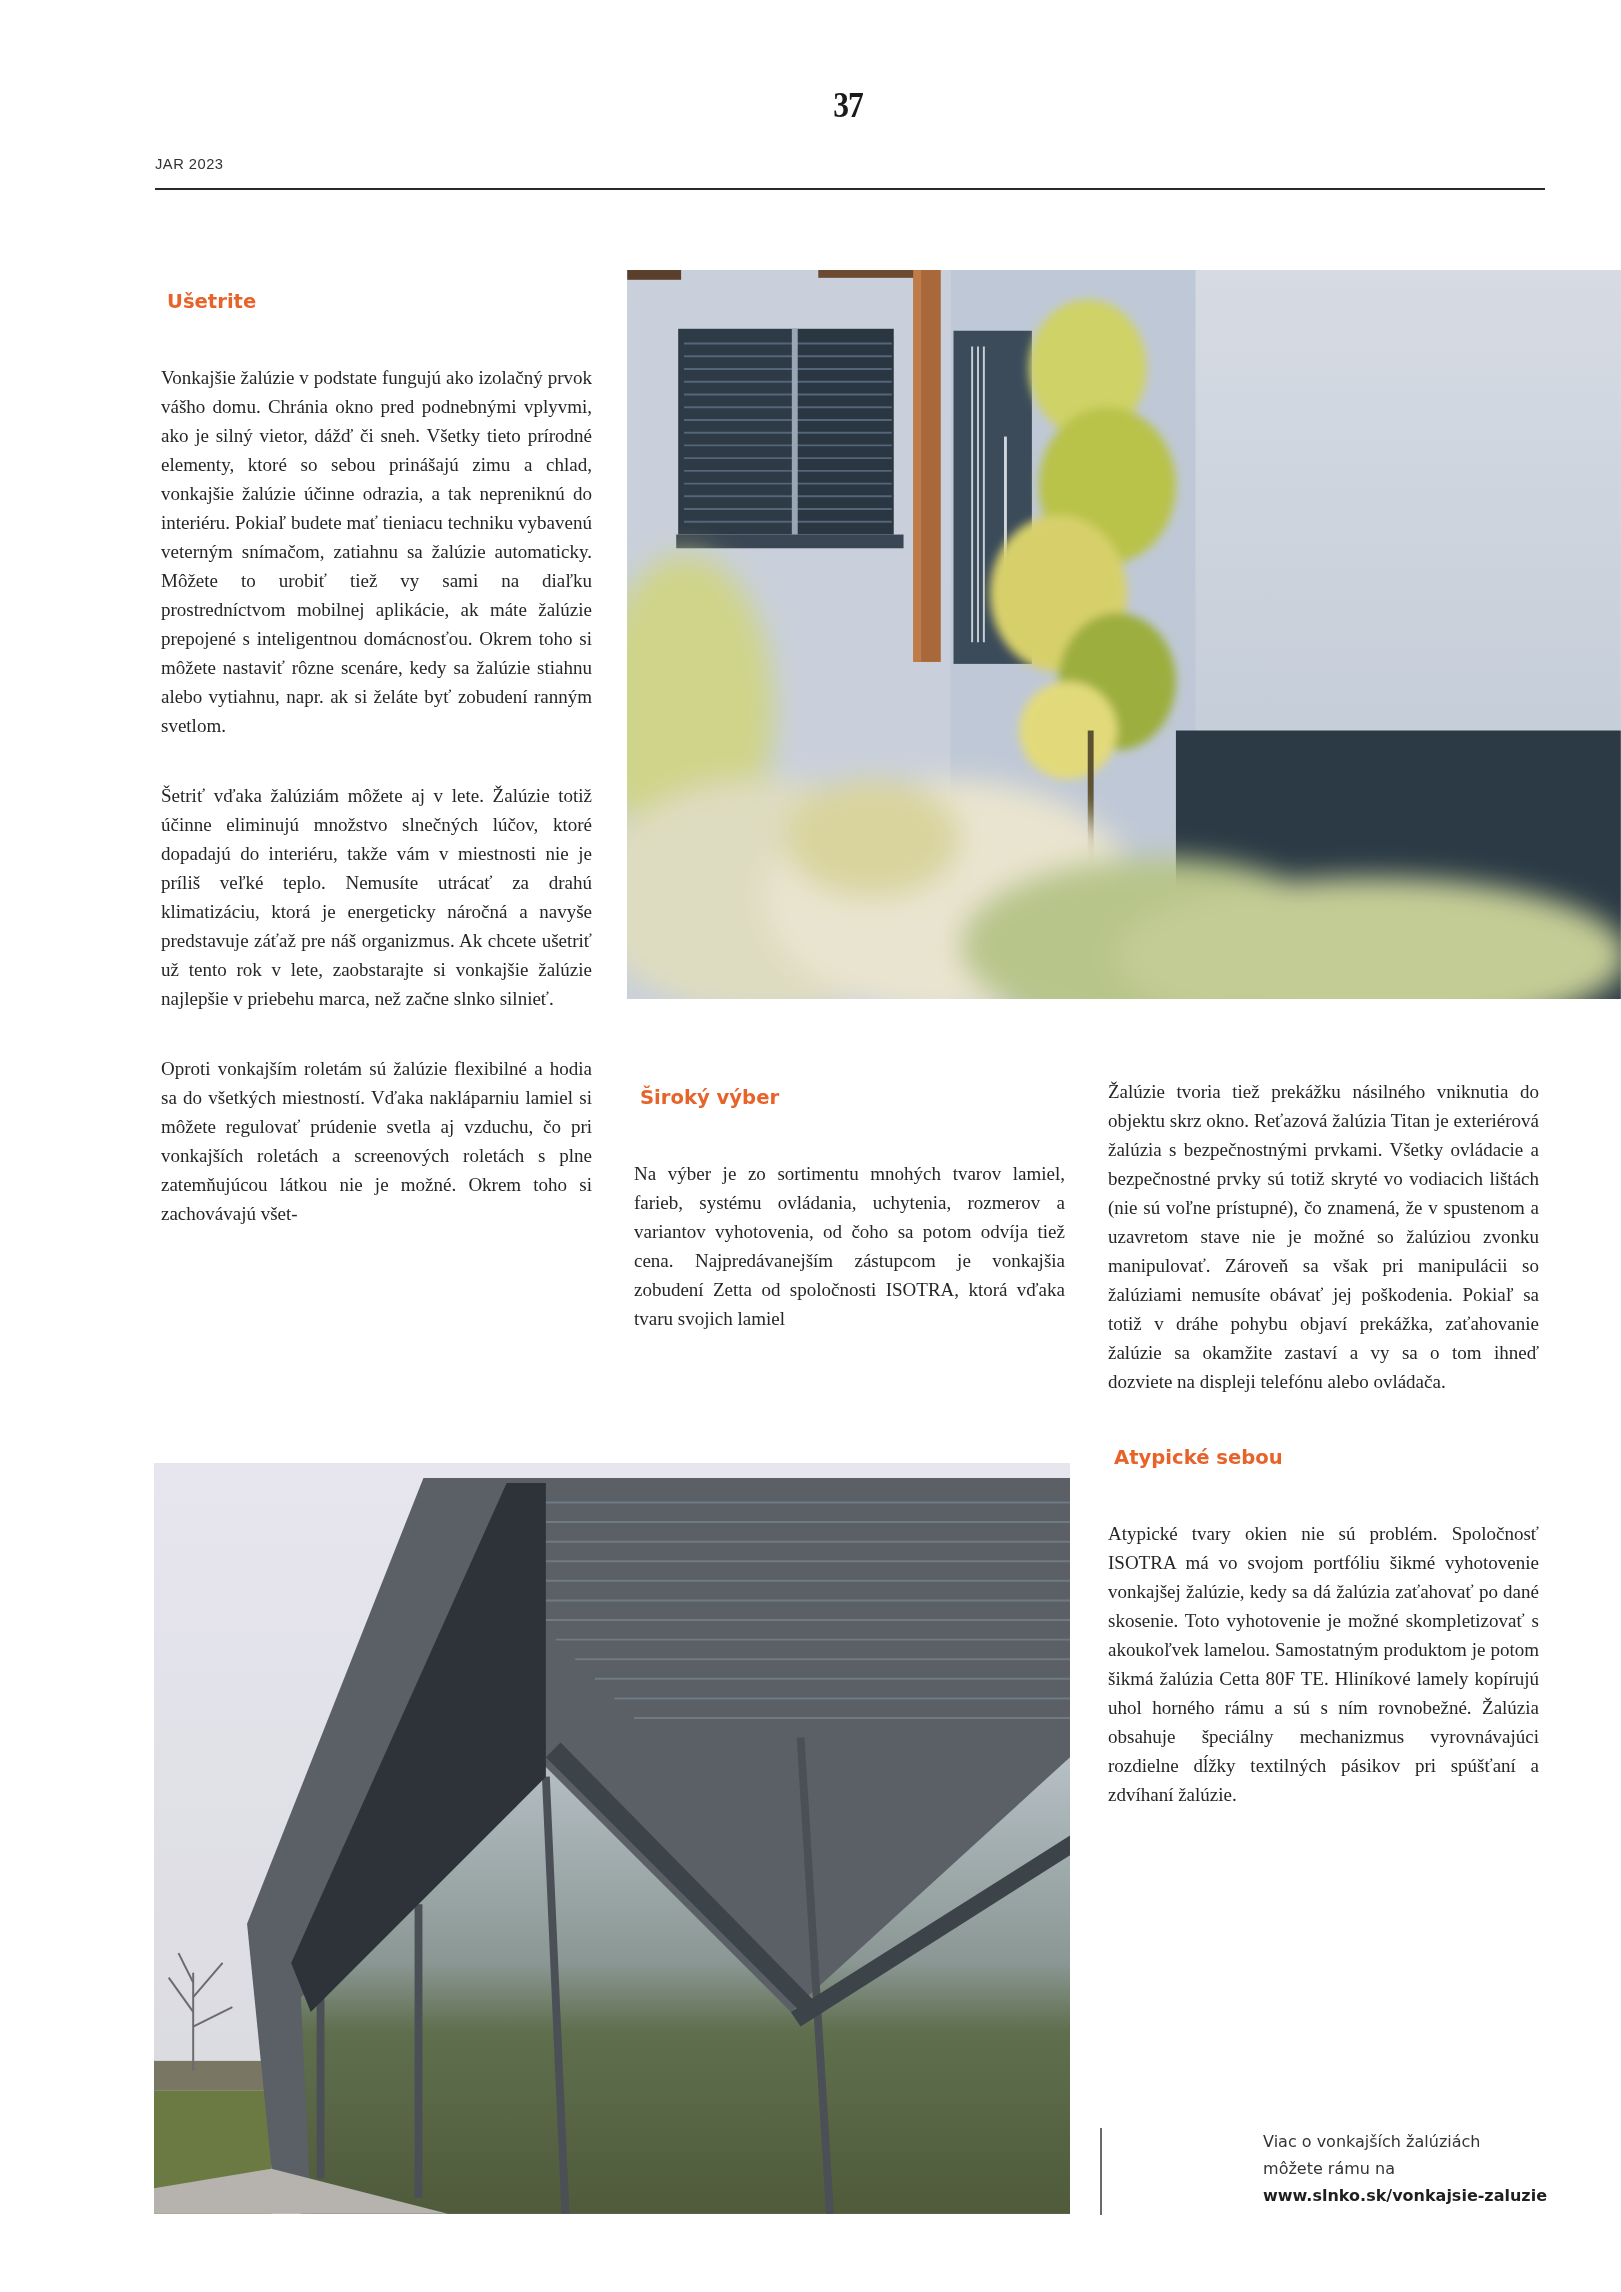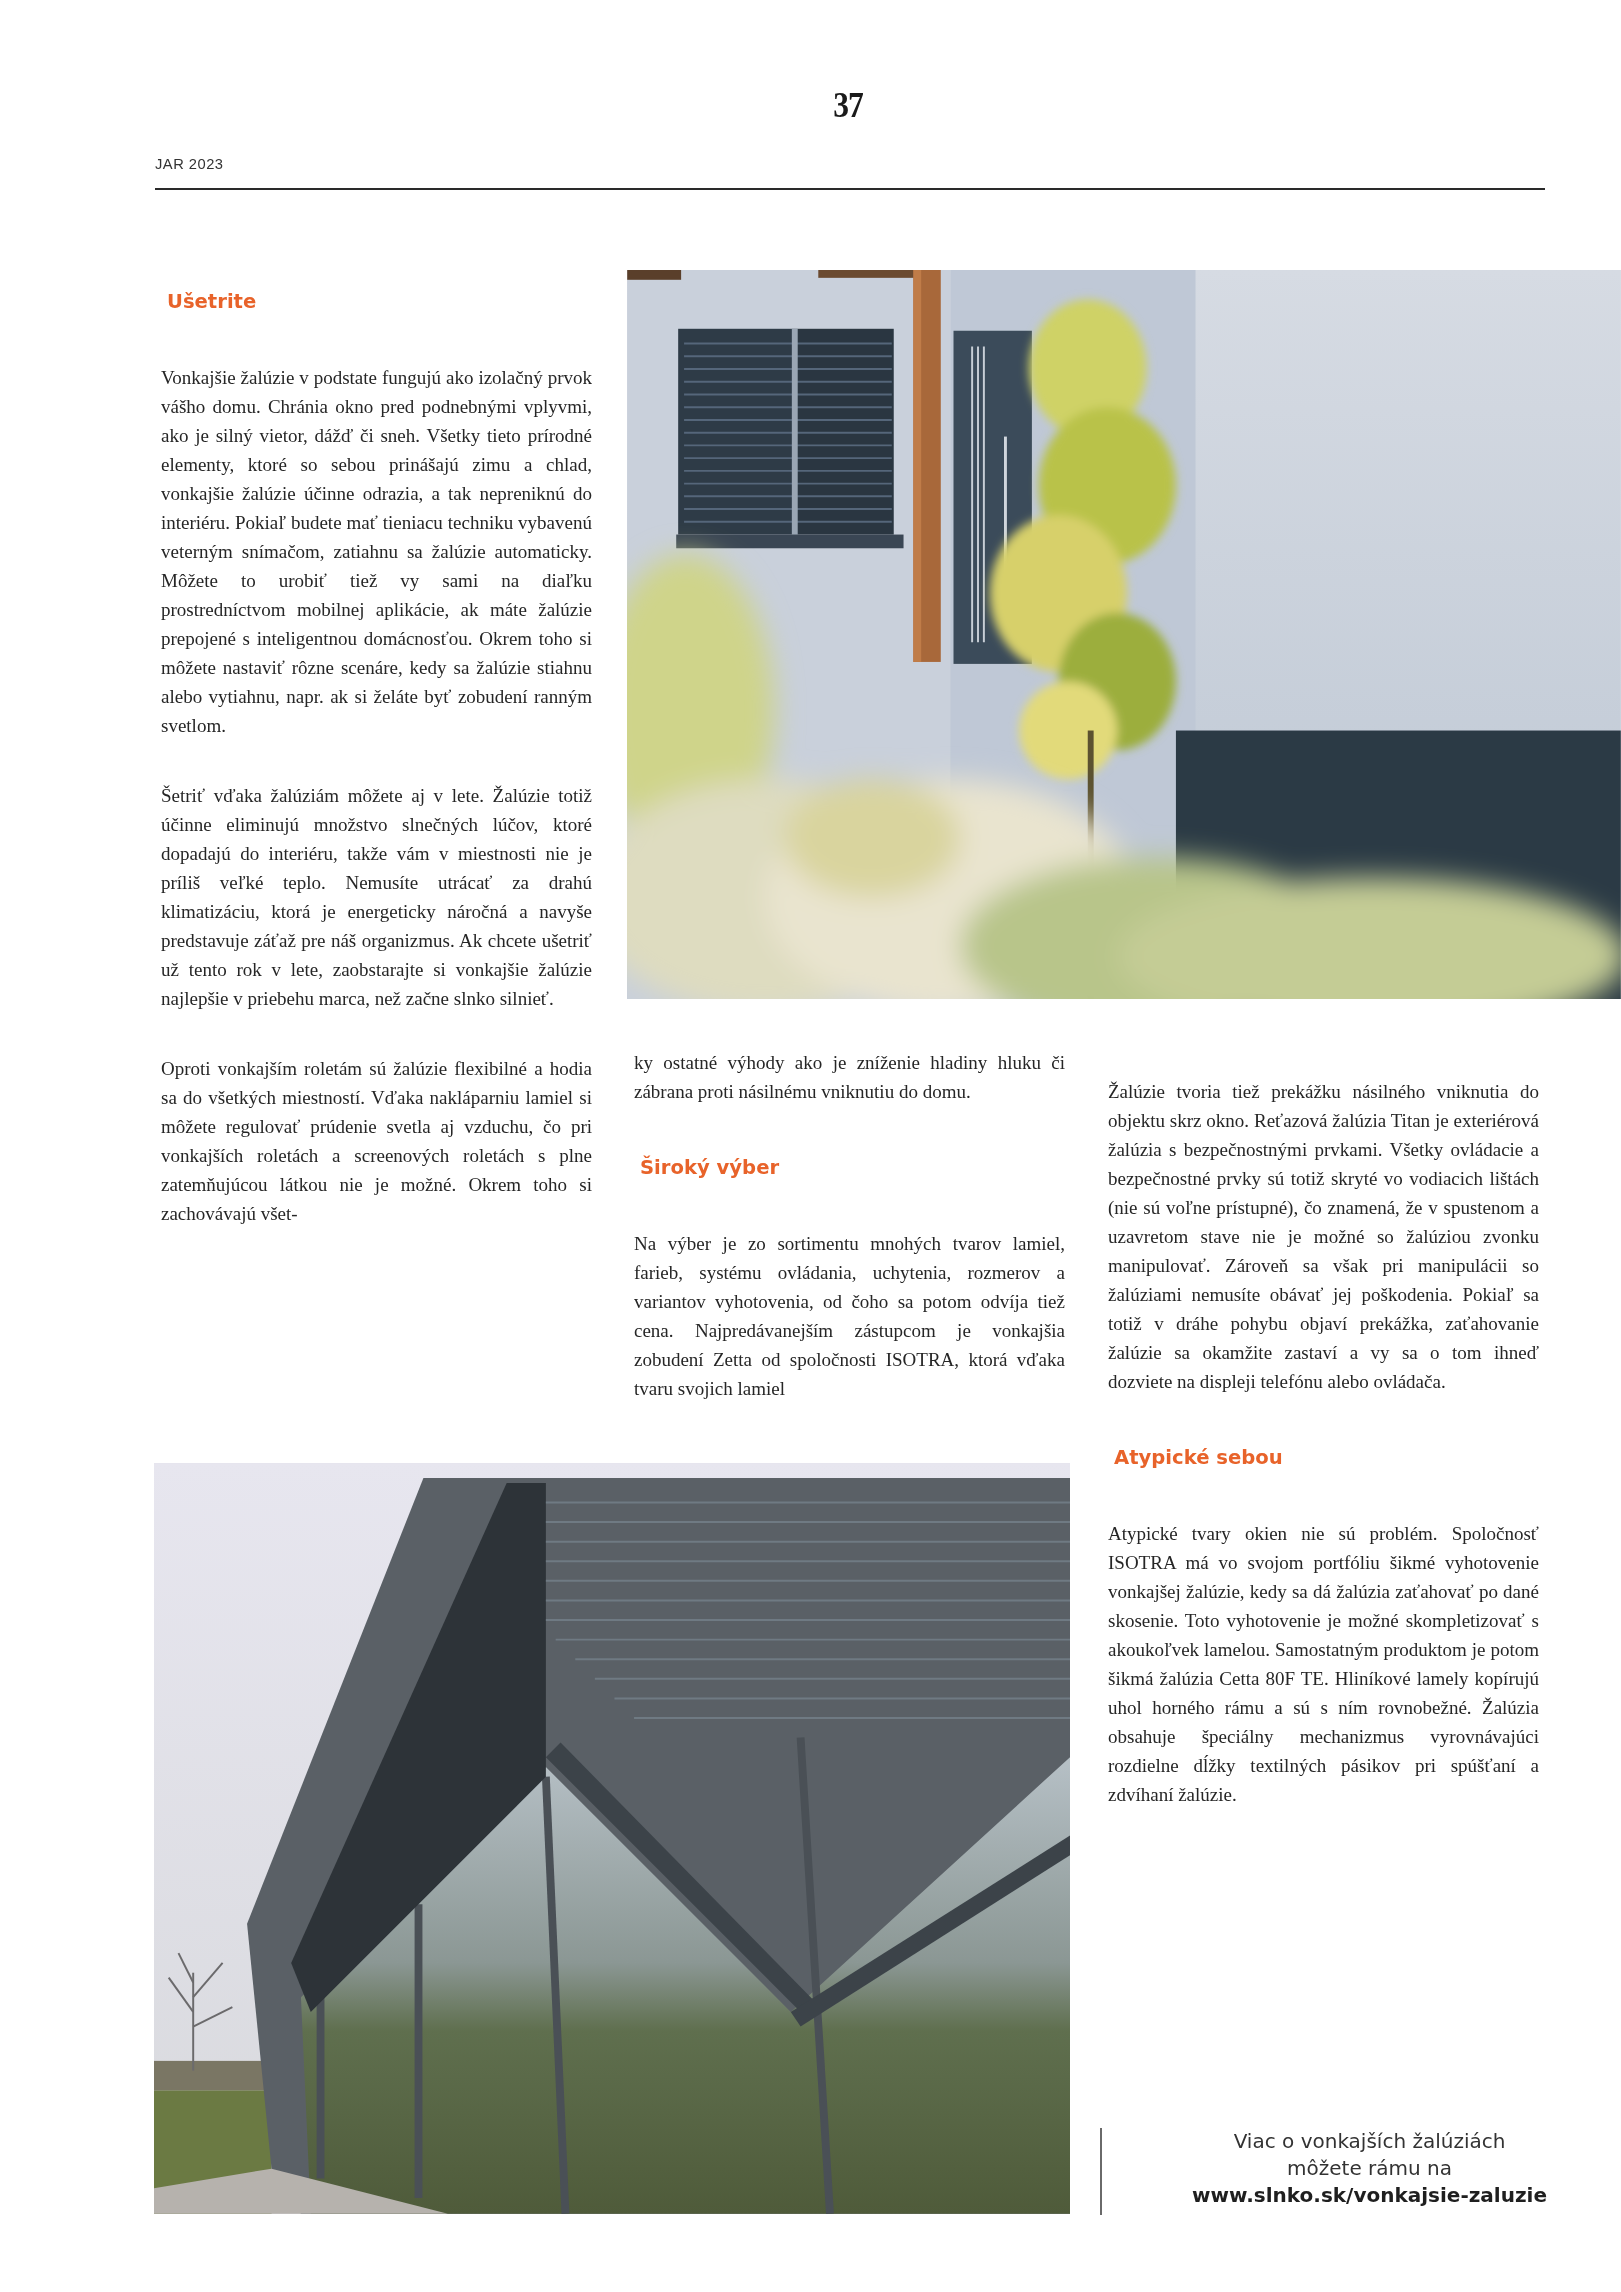--- a/index.html
+++ b/index.html
@@ -15,21 +15,21 @@
   .heading { font-family:"DejaVu Sans", sans-serif; font-weight:bold; font-size:19.6px; color:#e8632a; margin:12px; line-height:29px; }
 
   .col1 { left:155px; top:275px; width:443px; }
   .col2 { left:628px; top:1042px; width:443px; }
   .col3 { left:1102px; top:1042px; width:443px; }
 
   .img-top { position:absolute; left:627px; top:270px; width:994px; height:729px; overflow:hidden; background:#dfe3ea; }
   .img-bottom { position:absolute; left:154px; top:1463px; width:916px; height:751px; overflow:hidden; background:#e3e2ec; }
 
   .callout { position:absolute; left:1100px; top:2128px; width:445px; height:87px; border-left:2.9px solid #6a6a6a; }
-  .callout-text { position:absolute; right:0; top:0; text-align:center; font-family:"DejaVu Sans", sans-serif; font-size:20px; line-height:27px; color:#333; }
+  .callout-text { position:absolute; right:0; top:0; text-align:left; font-family:"DejaVu Sans", sans-serif; font-size:16px; line-height:27px; color:#333; }
   .callout-link { font-weight:bold; color:#1f1f1f; }
   svg { display:block; }
 </style>
 </head>
 <body>
 
 <div class="page-number">37</div>
 <div class="issue">JAR 2023</div>
 <div class="header-rule"></div>
 
@@ -111,21 +111,20 @@
       <ellipse cx="140" cy="640" rx="180" ry="120" fill="#dedcc0"></ellipse>
       <ellipse cx="330" cy="640" rx="190" ry="120" fill="#e9e4cf"></ellipse>
       <ellipse cx="540" cy="690" rx="200" ry="90" fill="#b8c58a"></ellipse>
       <ellipse cx="760" cy="700" rx="260" ry="80" fill="#c4cc95"></ellipse>
       <ellipse cx="250" cy="580" rx="90" ry="60" fill="#d9d49e"></ellipse>
     </g>
   </svg>
 </div>
 
 <div class="col col2">
-  <p>ky ostatné výhody ako je zníženie hladiny hluku či zábrana proti násilnému vniknutiu do domu.</p>
   <div class="gap"></div>
   <h2 class="heading">Široký výber</h2>
   <div class="gap"></div>
   <p>Na výber je zo sortimentu mnohých tvarov lamiel, farieb, systému ovládania, uchytenia, rozmerov a variantov vyhotovenia, od čoho sa potom odvíja tiež cena. Najpredávanejším zástupcom je vonkajšia zobudení Zetta od spoločnosti ISOTRA, ktorá vďaka tvaru svojich lamiel</p>
 </div>
 
 <div class="col col3">
   <div class="gap"></div>
   <p>Žalúzie tvoria tiež prekážku násilného vniknutia do objektu skrz okno. Reťazová žalúzia Titan je exteriérová žalúzia s bezpečnostnými prvkami. Všetky ovládacie a bezpečnostné prvky sú totiž skryté vo vodiacich lištách (nie sú voľne prístupné), čo znamená, že v spustenom a uzavretom stave nie je možné so žalúziou zvonku manipulovať. Zároveň sa však pri manipulácii so žalúziami nemusíte obávať jej poškodenia. Pokiaľ sa totiž v dráhe pohybu objaví  prekážka, zaťahovanie žalúzie sa okamžite zastaví a vy sa o tom ihneď dozviete na displeji telefónu alebo ovládača.</p>
   <div class="gap"></div>

